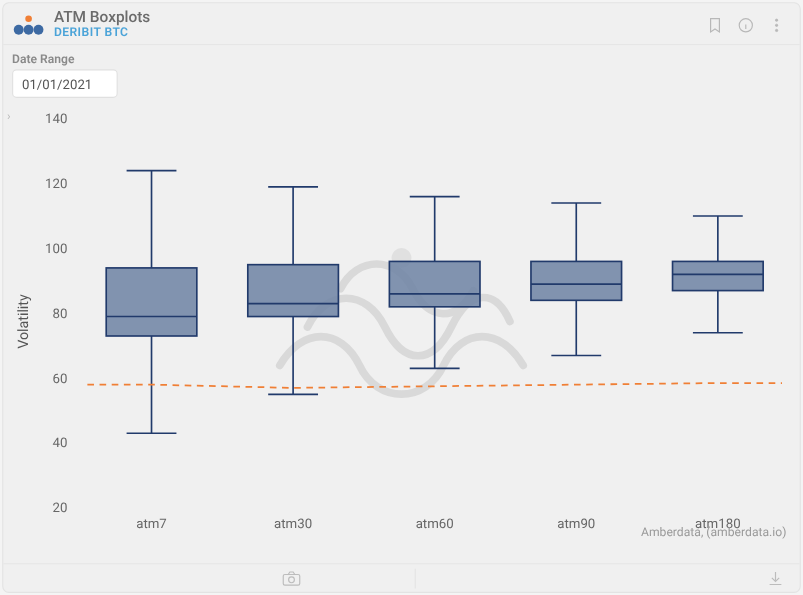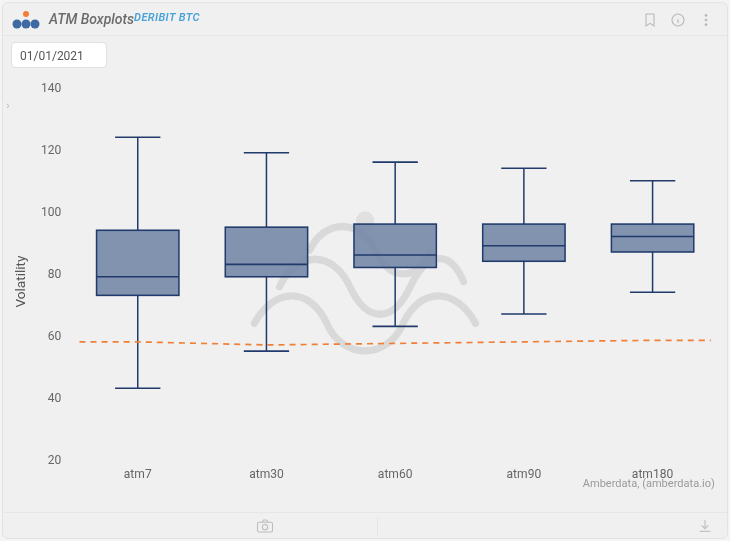--- a/index.html
+++ b/index.html
@@ -25,21 +25,21 @@
     align-items: center;
     padding: 6px 10px 4px 8px;
     border-bottom: 1px solid #e6e6e6;
   }
   .logo {
     width: 30px; height: 22px;
     position: relative;
     margin-right: 8px;
   }
   .logo svg { display:block; }
-  .title-block { display:flex; flex-direction:row; line-height:1.1;font-style:italic; }
+  .title-block { display:flex; flex-direction:column; line-height:1.1; }
   .title { font-size: 14px; color:#6b6b6b; font-weight:500; }
   .subtitle { font-size: 11px; color:#4aa3d8; letter-spacing:0.4px; font-weight:600; }
   .header-spacer { flex:1; }
   .header-icon {
     width: 22px; height:22px;
     color:#b8b8b8;
     display:flex; align-items:center; justify-content:center;
     margin-left:6px;
     cursor:pointer;
   }
@@ -181,20 +181,21 @@
     <div class="header-icon">
       <svg width="16" height="16" viewBox="0 0 24 24" fill="currentColor">
         <circle cx="12" cy="5" r="1.6"></circle>
           <circle cx="12" cy="12" r="1.6"></circle>
           <circle cx="12" cy="19" r="1.6"></circle>
       </svg>
     </div>
   </div>
 
   <div class="controls">
+    <div class="field-label">Date Range</div>
     <div class="date-row">
       <div class="date-input">01/01/2021</div>
     </div>
   </div>
 
   <div class="expand-handle">›</div>
 
   <div class="plot-area">
     <svg class="chart" viewBox="0 0 720 420" preserveAspectRatio="none">
       <defs></defs>

